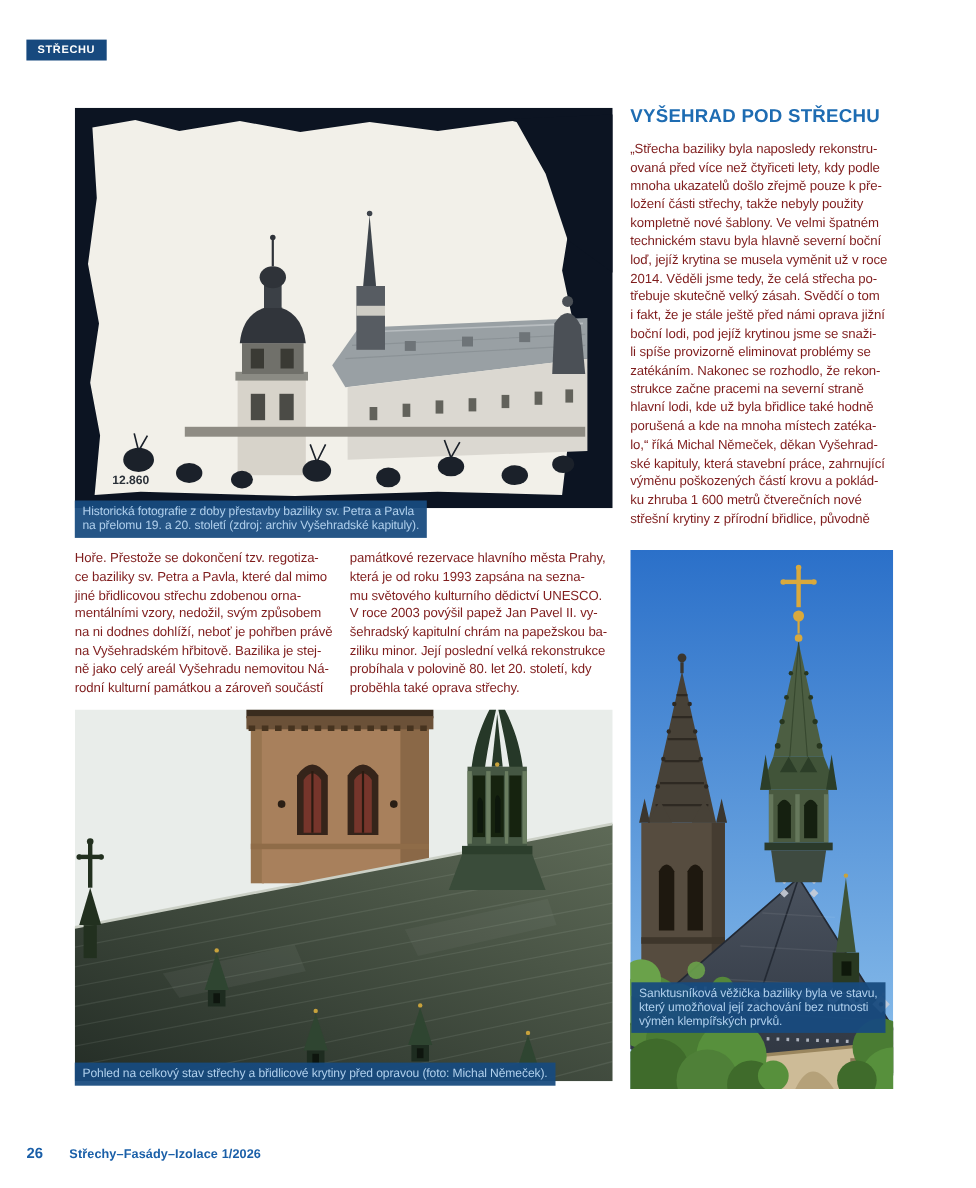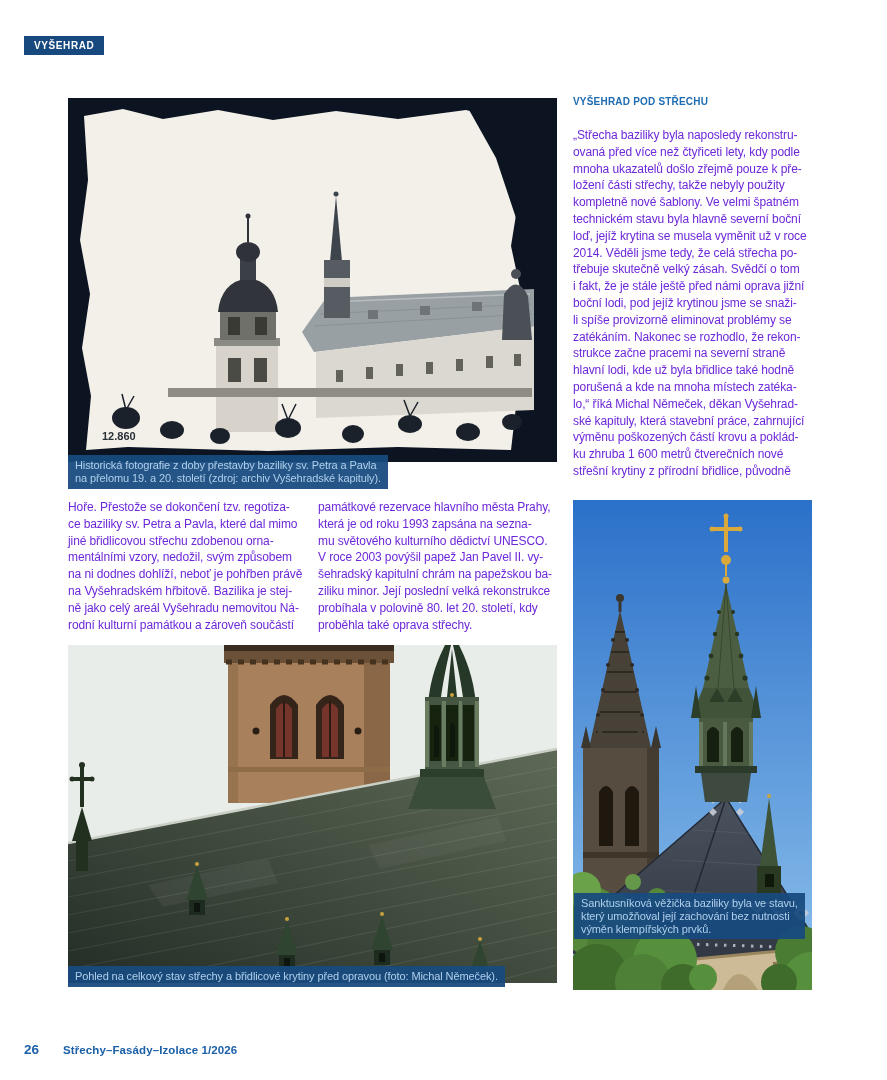--- a/index.html
+++ b/index.html
@@ -16,36 +16,36 @@
   }
   figure.photo { position:absolute; margin:0; }
   figure.photo svg { display:block; }
   .caption {
     position:absolute; background:rgba(23,74,126,0.94); color:#AFCFEC;
     font-size:11px; line-height:12.8px; padding:4px 7px;
     white-space:pre; letter-spacing:-0.1px;
   }
   .heading {
     position:absolute; left:573px; top:96px; margin:0;
-    color:#1E6CB2; font-size:10px; font-weight:bold; letter-spacing:0.2px;
+    color:#1E6CB2; font-size:17px; font-weight:bold; letter-spacing:0.2px;
   }
   .bodycol {
-    position:absolute; color:#6d28d9; font-size:12px; line-height:16.8px;
+    position:absolute; color:#7f1d1d; font-size:12px; line-height:16.8px;
     white-space:pre; letter-spacing:-0.1px;
   }
   .footer { position:absolute; left:24px; top:1040px; color:#1A5FA8; font-weight:bold; }
   .pagenum { font-size:13.5px; margin-right:24px; }
   .journal { font-size:11.5px; letter-spacing:0.1px; }
 </style>
 </head>
 <body>
 
 <div class="page">
 
-  <div class="badge">VYŠEHRAD</div>
+  <div class="badge">STŘECHU</div>
 
   <figure class="photo" style="left:68px; top:98px; width:489px; height:364px;font-weight:bold;">
     <svg width="489" height="364" viewBox="0 0 489 364">
       <rect width="489" height="364" fill="#0C1422"></rect>
       <path d="M16,18 L55,11 L95,21 L150,12 L205,22 L268,13 L330,21 L398,12 L436,22 L430,58 L452,92 L443,148 L455,204 L441,256 L449,300 L443,352 L330,349 L200,353 L60,349 L18,352 L23,298 L14,250 L22,196 L12,142 L20,82 Z" fill="#F2F0E9"></path>
       <path d="M400,10 L489,6 L489,150 L448,120 L428,60 Z" fill="#0C1422"></path>
       <g>
         <path d="M234,234 L258,200 L466,191 L466,228 L246,254 Z" fill="#99A0A4"></path>
         <path d="M258,204 L462,196" stroke="#B8BDC0" stroke-width="1.5" fill="none"></path>
         <path d="M252,216 L464,206 M246,228 L464,216" stroke="#858C90" stroke-width="1" fill="none" opacity="0.7"></path>

